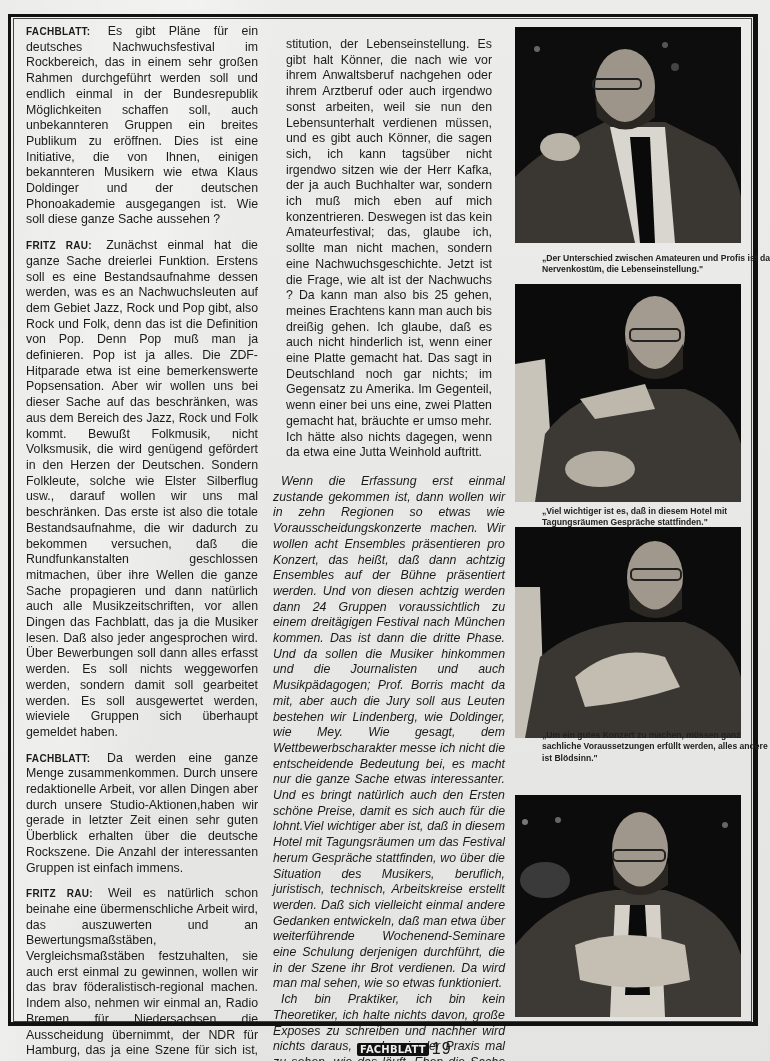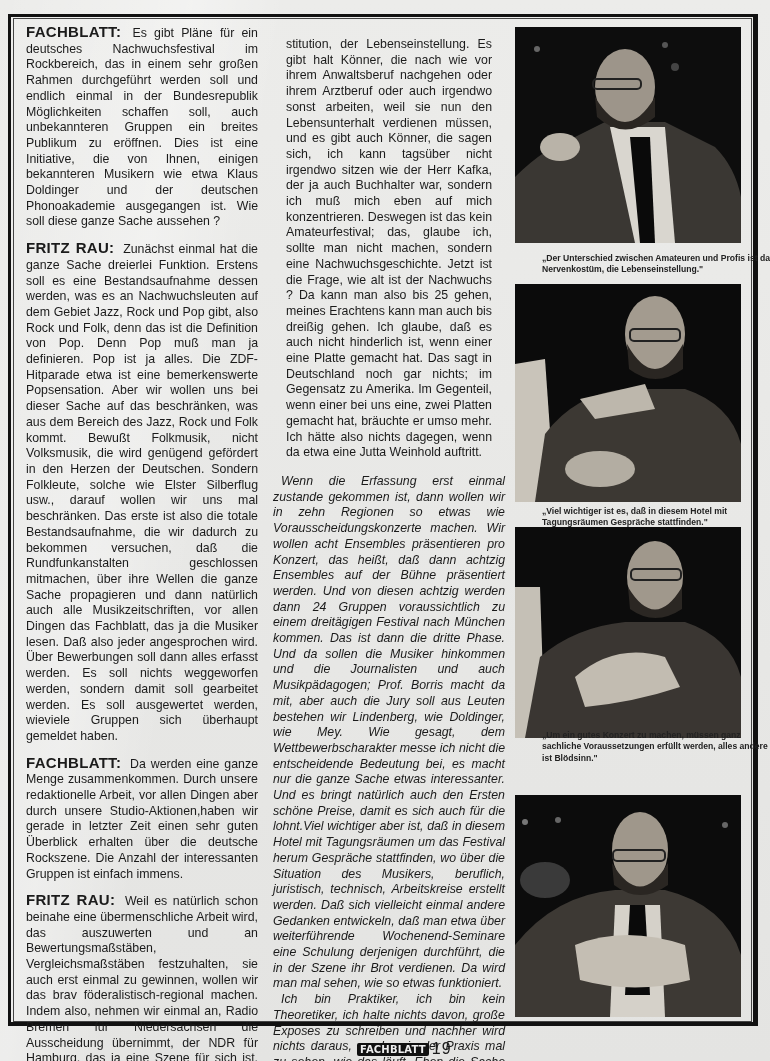--- a/index.html
+++ b/index.html
@@ -28,21 +28,21 @@
   .col {
     position:absolute; top:24px;
     font-size:12.35px; line-height:15.7px;
     text-align:justify; hyphens:manual;
   }
   .col1 { left:26px; width:232px; }
   .col2 { left:273px; width:232px; }
   .col p { margin:0 0 10px 0; }
   .col p.cont { margin:13px; }
   .col p.indent { text-indent:8px; margin:0;font-style:italic; }
-  .speaker { font-weight:bold; font-size:15px; letter-spacing:0.3px; margin-right:4px; }
+  .speaker { font-weight:bold; font-size:10px; letter-spacing:0.3px; margin-right:4px; }
   .photo {
     position:absolute; left:515px; width:226px; background:#0c0c0c; overflow:hidden;
   }
   .photo svg { width:100%; height:100%; display:block; }
   .caption {
     position:absolute; left:518px; width:235px;
     font-size:8.6px; line-height:11.4px; font-weight:bold; color:#222;margin-left:24px;
   }
   .footer {
     position:absolute; left:357px; top:1040px;

